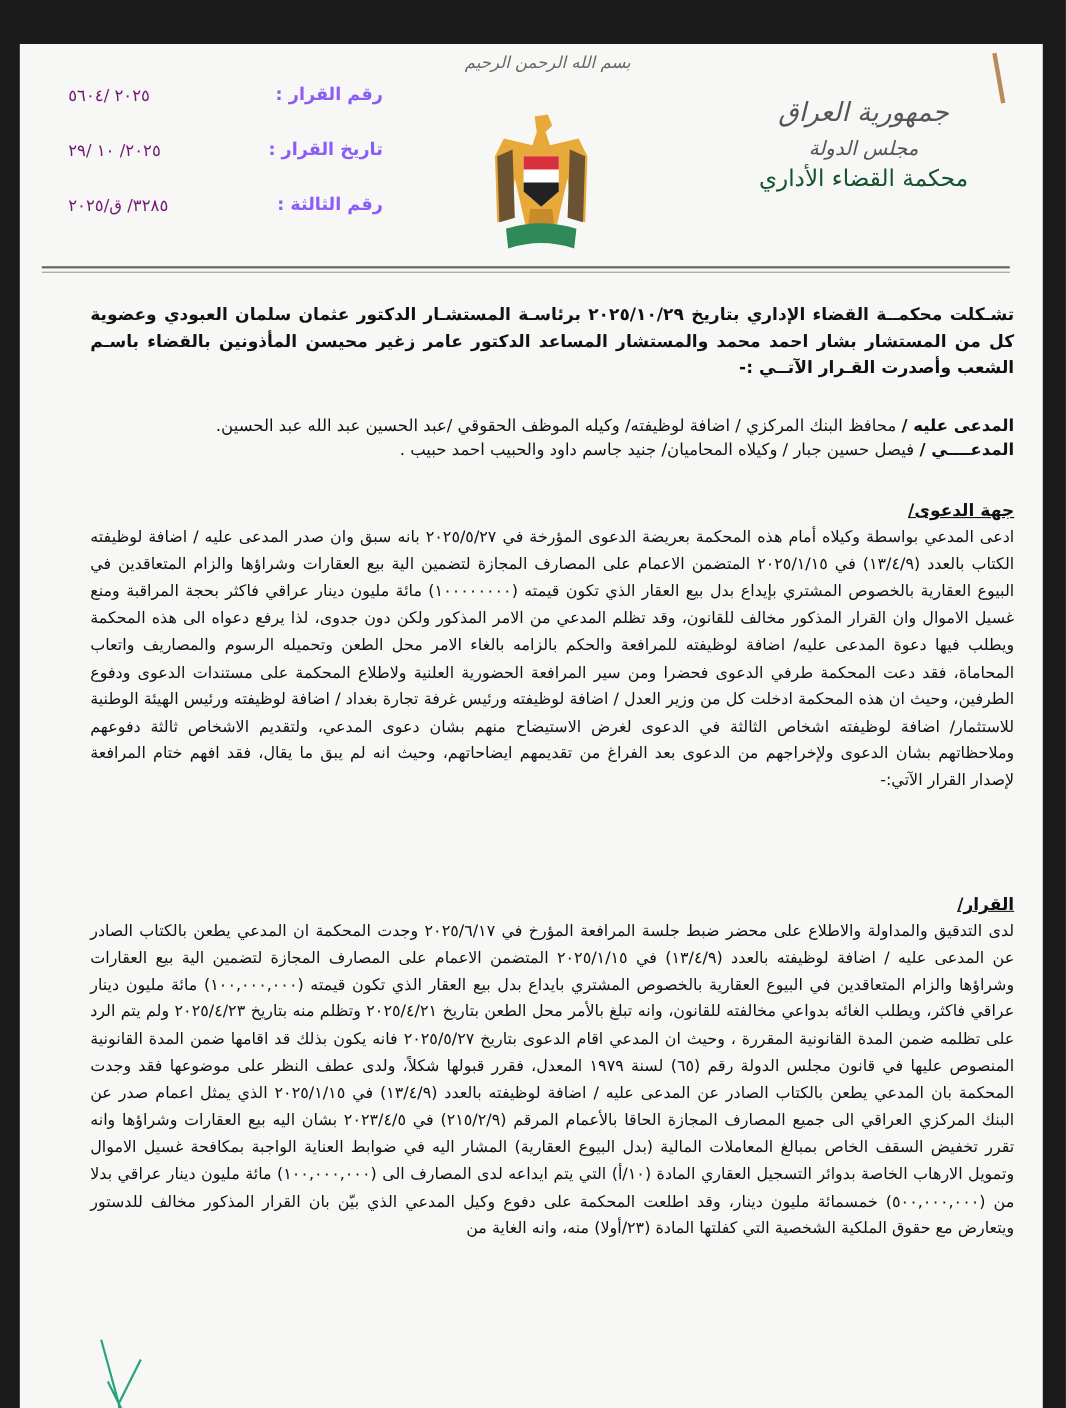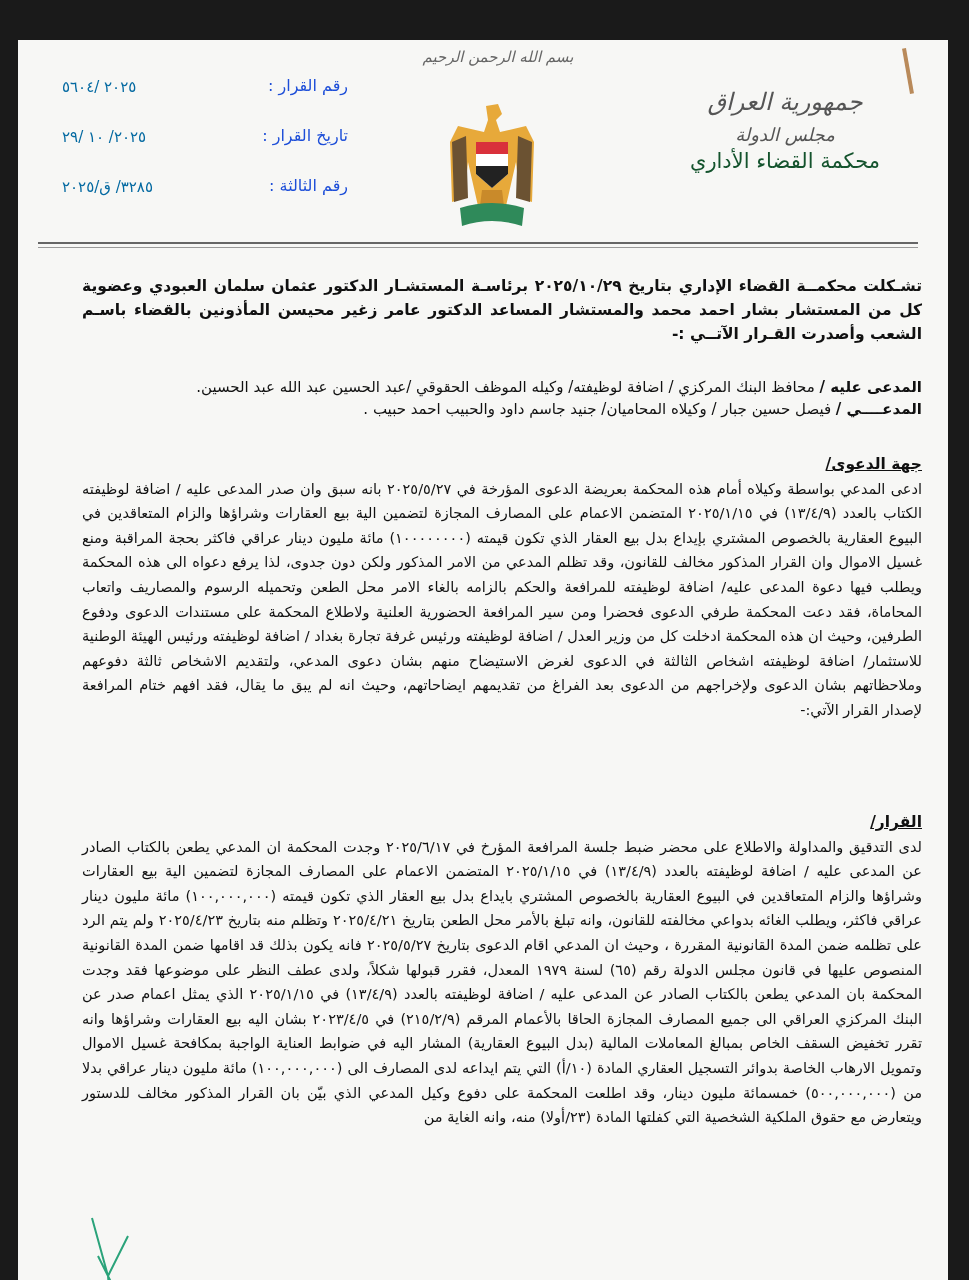--- a/index.html
+++ b/index.html
@@ -7,22 +7,22 @@
   .paper { position:absolute; left:18px; top:0; width:930px; height:1264px; background:#f7f7f5;margin-top:40px; }
   .basmala { position:absolute; left:360px; top:8px; width:240px; text-align:center; font-family:"DejaVu Serif", serif; font-size:15px; color:#666; font-style:italic; }
   .hdr-right { position:absolute; right:38px; top:48px; width:250px; text-align:center; direction:rtl; color:#333; }
   .hdr-right .l1 { font-family:"DejaVu Serif", serif; font-size:24px; color:#555; font-style:italic; }
   .hdr-right .l2 { font-family:"DejaVu Serif", serif; font-size:18px; color:#555; margin-top:8px; font-style:italic; }
   .hdr-right .l3 { font-size:21px; font-weight:normal; color:#14532d; margin-top:4px; }
   .pen-mark { position:absolute; left:888px; top:8px; width:4px; height:46px; background:#b98a5a; transform:rotate(-10deg); }
   .emblem { position:absolute; left:428px; top:62px; width:92px; height:128px; }
   .hdr-left { position:absolute; left:30px; top:36px; width:300px; }
   .hdr-row { position:relative; height:50px; direction:rtl; }
-  .hdr-label { position:absolute; right:0; top:0; font-size:16px; font-weight:normal; color:#1d4ed8; }
-  .hdr-value { position:absolute; left:14px; top:2px; font-size:15px; color:#0369a1; letter-spacing:1px; }
+  .hdr-label { position:absolute; right:0; top:0; font-size:16px; font-weight:bold; color:#8b5cf6; }
+  .hdr-value { position:absolute; left:14px; top:2px; font-size:15px; color:#701a75; letter-spacing:1px; }
   .rule1 { position:absolute; left:20px; right:30px; top:202px; height:2px; background:#666; }
   .rule2 { position:absolute; left:20px; right:30px; top:207px; height:1px; background:#999; }
   .body-text { position:absolute; left:64px; width:840px; direction:rtl; text-align:justify; color:#111; }
   .intro { top:234px; font-size:15.5px; font-weight:bold; line-height:24px; }
   .parties { top:336px; font-size:15px; line-height:22px; }
   .parties b { font-weight:bold; }
   .sec-title { font-weight:bold; text-decoration:underline; font-size:15.5px; }
   .sec1 { top:412px; font-size:14.5px; line-height:24.6px; }
   .sec2 { top:770px; font-size:14.5px; line-height:24.6px; }
   .para { text-align-last:right; }

